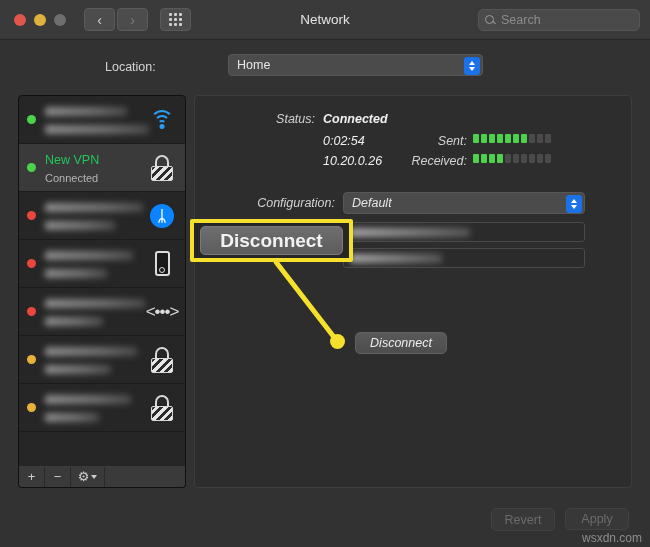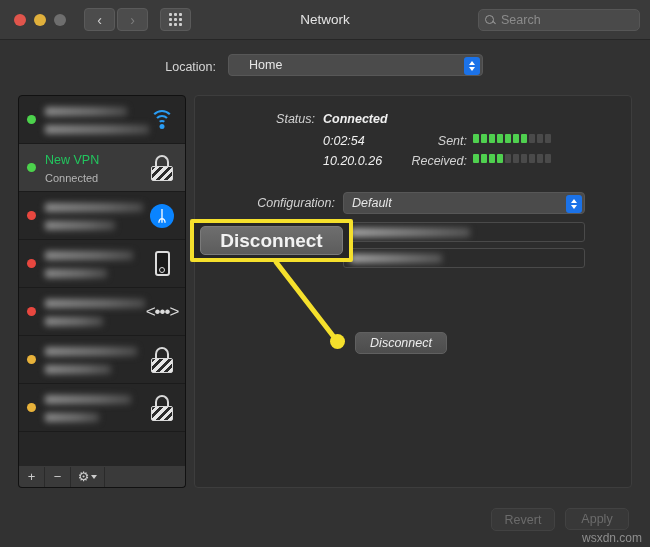--- a/index.html
+++ b/index.html
@@ -69,28 +69,28 @@
     width: 4px; height: 1.4px; background: #9a9a9a; transform: rotate(45deg);
   }
   #search .sph { color: #8b8b8b; font-size: 12.5px; }
 
   
   #location-row {
     position: absolute; left: 0; top: 54px; width: 650px; height: 26px;
     display: flex; align-items: center;
   }
   #location-label {
-    position: absolute; left: 96px; width: 120px; text-align: right;
+    position: absolute; left: 105px; width: 120px; 
     color: #d6d6d6; font-size: 12.5px;
   }
   #location-select {
     position: absolute; left: 228px; top: 0;
     width: 255px; height: 22px;
     background: #4b4b4b; border: 1px solid #575757; border-radius: 4px;
-    display: flex; align-items: center; padding-left: 20px;
+    display: flex; align-items: center; padding-left: 8px;
     color: #e6e6e6; font-size: 12.5px;
   }
   .popup-arrows {
     position: absolute; right: 2px; top: 2px;
     width: 16px; height: 18px;
     background: #1b72e8; border-radius: 3px;
     display: flex; flex-direction: column; align-items: center; justify-content: center; gap: 2px;
   }
   .popup-arrows i { width: 0; height: 0; border-left: 3.5px solid transparent;
                     border-right: 3.5px solid transparent; display: block; }

